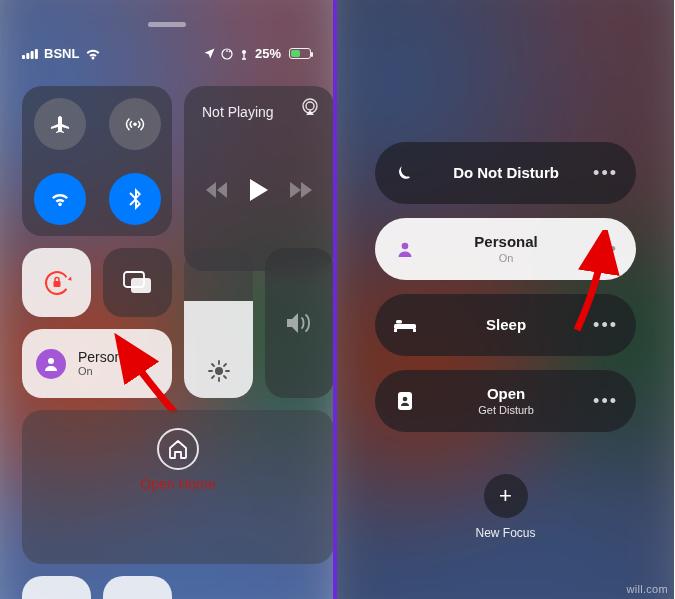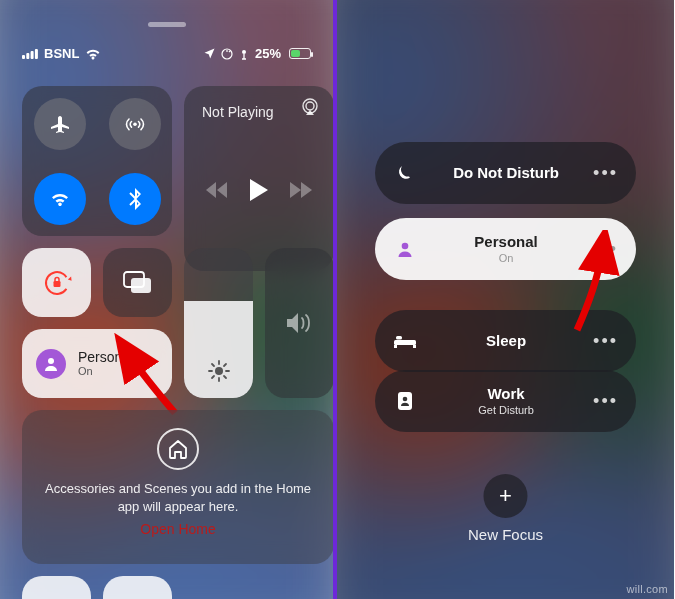--- a/index.html
+++ b/index.html
@@ -193,34 +193,34 @@
   .focus-row.light { background: rgba(255,255,255,0.92); color: #222; }
   .focus-row .dots { margin-left: auto; font-size: 18px; letter-spacing: 2px; opacity: 0.8; }
   .focus-row .icon-slot { width: 28px; display: flex; justify-content: center; }
   .focus-row .txt { flex: 1; text-align: center; display: flex; flex-direction: column; align-items: center; line-height: 1.1; }
   .focus-row .txt .nm { font-size: 15px; font-weight: 600; }
   .focus-row .txt .sb { font-size: 11px; opacity: 0.85; margin-top: 1px; }
   .focus-row.light .txt .sb { color: #888; }
 
   .fr1 { top: 142px; }
   .fr2 { top: 218px; }
-  .fr3 { top: 310px; gap: 38px; }
+  .fr3 { top: 294px; gap: 38px; }
   .fr4 { top: 370px; }
 
   .add-focus {
     position: absolute; top: 474px; left: 50%; transform: translateX(-50%);
     display: flex; flex-direction: column; align-items: center; gap: 8px;
   }
   .add-circle {
     width: 44px; height: 44px; border-radius: 50%;
     background: rgba(30,30,35,0.7);
     display: flex; align-items: center; justify-content: center;
     color: #fff; font-size: 22px; font-weight: 300;
   }
-  .add-label { color: rgba(255,255,255,0.9); font-size: 15px; }
+  .add-label { color: rgba(255,255,255,0.9); font-size: 12px; }
 
   
   .watermark {
     position: absolute; right: 6px; bottom: 4px;
     font-size: 11px; color: rgba(255,255,255,0.6);
     letter-spacing: 0.3px;
   }
 
   svg { display: block; }
 </style>
@@ -399,21 +399,20 @@
         </defs>
       <path d="M95 95 Q 65 60 50 38" fill="none" stroke="#e40000" stroke-width="7" marker-end="url(#ah1)"></path>
     </svg>
 
     <div class="module home-module">
       <div class="home-icon-circle">
         <svg width="22" height="20" viewBox="0 0 22 20">
             <path fill="none" stroke="#fff" stroke-width="1.8" stroke-linejoin="round" d="M3 9l8-7 8 7v9a1 1 0 0 1-1 1h-4v-6H8v6H4a1 1 0 0 1-1-1z"></path>
           </svg>
       </div>
-      <div class="home-text">Accessories and Scenes you add in the Home app will appear here.</div>
       <div class="home-link">Open Home</div>
     </div>
 
     <div class="bottom-tile bt1"></div>
     <div class="bottom-tile bt2"></div>
 
   </div>
 </div>
 
 <div class="phone phone-b">
@@ -464,21 +463,21 @@
 
     <div class="focus-row dark fr4">
       <span class="icon-slot">
         <svg width="16" height="20" viewBox="0 0 16 20">
             <rect x="1" y="1" width="14" height="18" rx="3" fill="#fff"></rect>
             <circle cx="8" cy="8" r="2.3" fill="#333"></circle>
             <path d="M4 15c0-2 1.8-3.2 4-3.2s4 1.2 4 3.2" fill="#333"></path>
           </svg>
       </span>
       <div class="txt">
-        <span class="nm">Work</span>
+        <span class="nm">Open</span>
         <span class="sb">Get Disturb</span>
       </div>
       <span class="dots">•••</span>
     </div>
 
     <svg class="arrow" style="top:230px;left:205px" width="120" height="110" viewBox="0 0 120 110">
       <defs>
           <marker id="ah2" markerWidth="7" markerHeight="7" refX="3" refY="3" orient="auto">
             <path d="M0 0L7 3L0 6z" fill="#e40000"></path>
           </marker>

